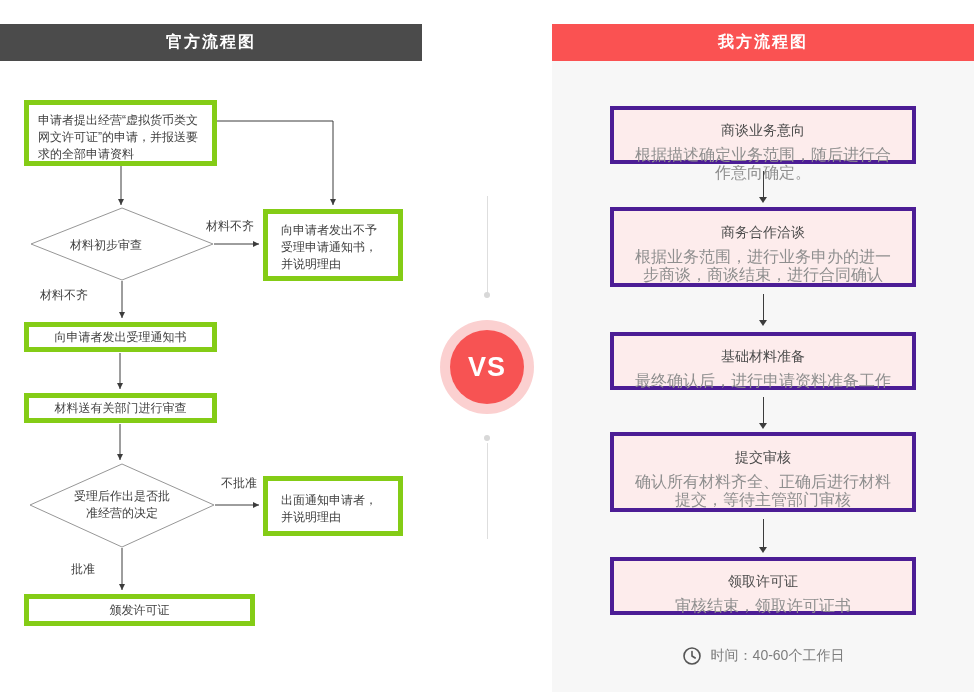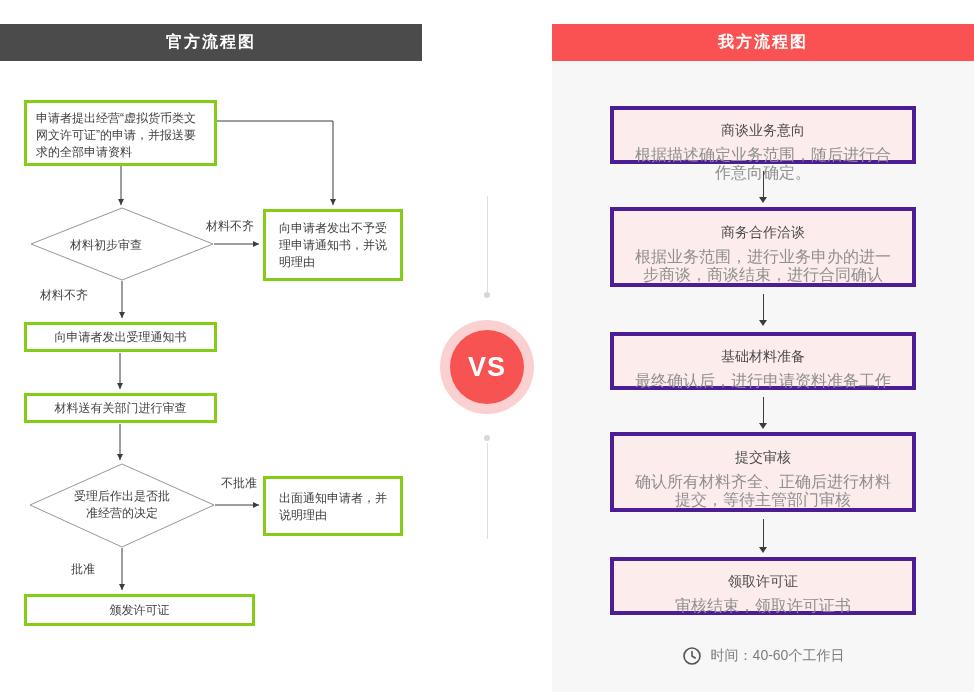--- a/index.html
+++ b/index.html
@@ -7,21 +7,21 @@
   .stage{position:relative;width:974px;height:692px;background:#ef4444;overflow:hidden;margin-top:24px;}
   .panel{position:absolute;top:0;height:692px;}
   .panel-left{left:0;width:422px;background:#ffffff;}
   .panel-right{left:552px;width:422px;background:#f7f7f7;}
   .panel-header{position:absolute;top:0;left:0;right:0;height:37px;display:flex;align-items:center;justify-content:center;color:#fff;font-size:16px;font-weight:bold;letter-spacing:2px;}
   .panel-left .panel-header{background:#4b4b4b;}
   .panel-right .panel-header{background:#fa5252;}
 
   
   svg.flow{position:absolute;left:0;top:0;pointer-events:none;}
-  .node{position:absolute;background:#fff;border:3px solid #84cc16;color:#3f3f3f;font-size:12px;line-height:17px;box-sizing:border-box;text-align:left;}
+  .node{position:absolute;background:#fff;border:5px solid #84cc16;color:#3f3f3f;font-size:12px;line-height:17px;box-sizing:border-box;text-align:left;}
   .node.center{display:flex;align-items:center;justify-content:center;text-align:center;line-height:15px;}
   .flow-label{position:absolute;font-size:12px;color:#3f3f3f;}
   .diamond-label{position:absolute;font-size:12px;color:#3f3f3f;text-align:center;line-height:17px;}
 
   
   .center-col{position:absolute;left:422px;top:0;width:130px;height:692px;background:#fff;}
   .vline{position:absolute;left:65px;width:1px;background:#dedede;}
   .cdot{position:absolute;left:62px;width:6px;height:6px;border-radius:50%;background:#d8d8d8;}
   .vs-halo{position:absolute;left:18px;top:296px;width:94px;height:94px;border-radius:50%;background:#fbd0d0;}
   .vs-circle{position:absolute;left:28px;top:306px;width:74px;height:74px;border-radius:50%;background:#f75353;color:#fff;display:flex;align-items:center;justify-content:center;font-size:27px;font-weight:bold;letter-spacing:1px;}

